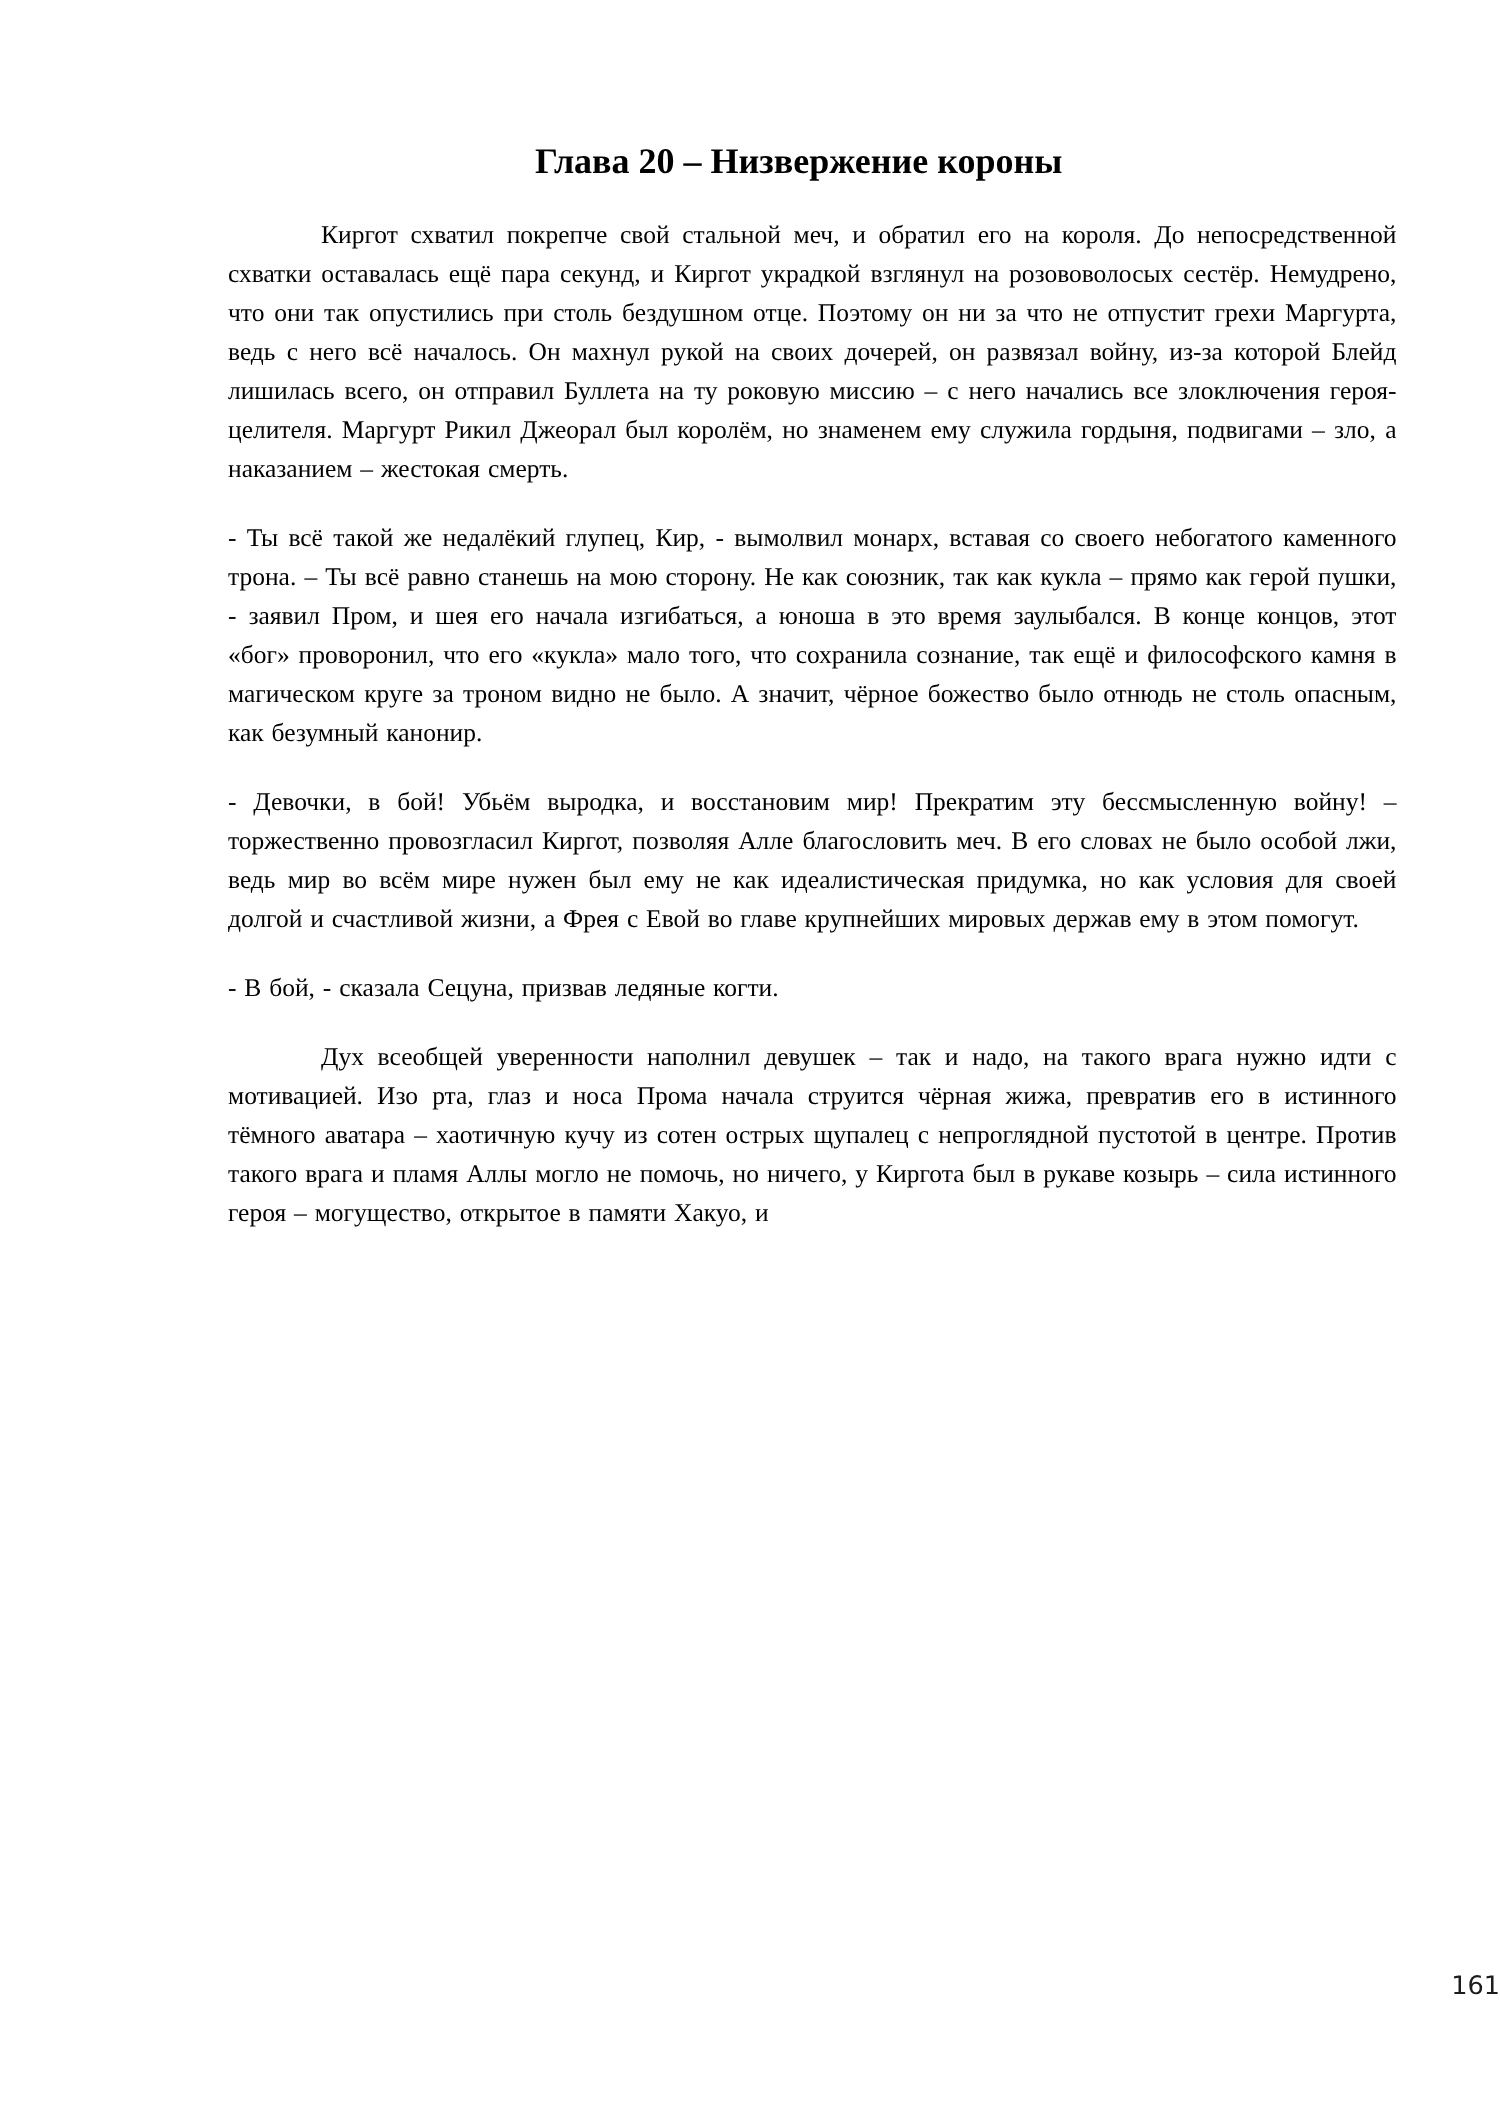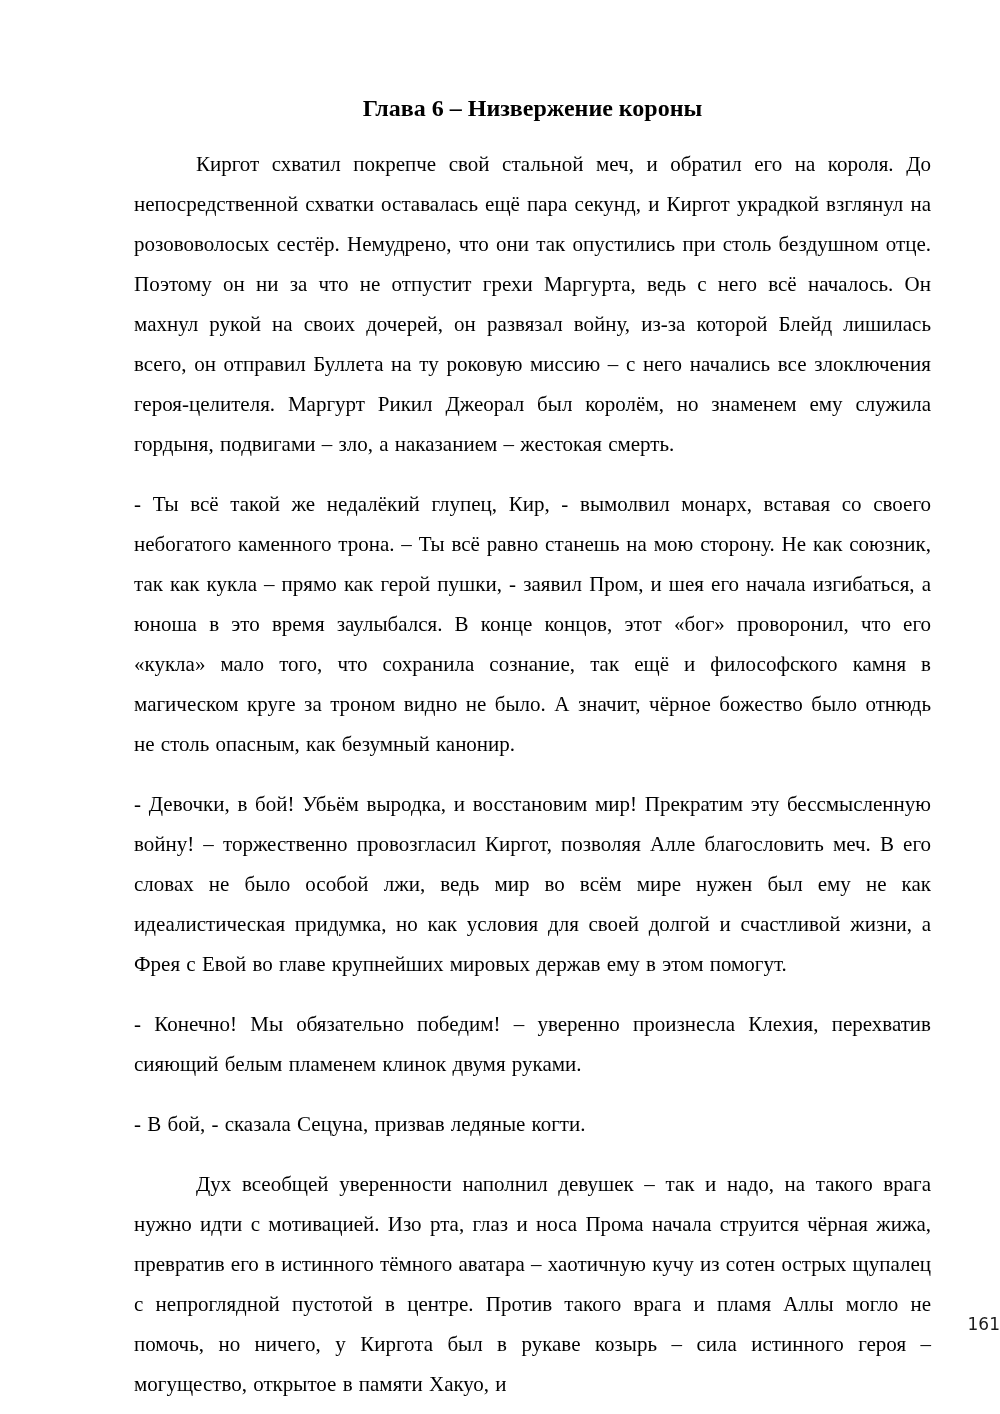--- a/index.html
+++ b/index.html
@@ -23,23 +23,23 @@
     width: 797px;
   }
   .title {
     font-size: 24px;
     line-height: 33px;
     font-weight: 700;
     text-align: center;
     margin: 0 0 19px 0;
   }
   .para {
-    font-size: 21px;
-    line-height: 40px;
-    margin: 0 0 20px 0;
+    font-size: 17px;
+    line-height: 26px;
+    margin: 0 0 20px 18px;
     text-align: justify;
     word-spacing: 1px;
   }
   .para.indent {
     text-indent: 62px;
   }
   .page-number {
     position: absolute;
     bottom: 80px;
     left: 0;
@@ -48,24 +48,23 @@
     font-family: "DejaVu Sans", sans-serif;
     font-size: 17px;
     color: #1c1c1c;
   }
 </style>
 </head>
 <body>
 
 <div class="page">
   <div class="text-block">
-    <h1 class="title">Глава 6 – Низвержение короны</h1>
+    <h1 class="title">Глава 20 – Низвержение короны</h1>
     <div id="paras">
         <p class="para indent">Киргот схватил покрепче свой стальной меч, и обратил его на короля. До непосредственной схватки оставалась ещё пара секунд, и Киргот украдкой взглянул на розововолосых сестёр. Немудрено, что они так опустились при столь бездушном отце. Поэтому он ни за что не отпустит грехи Маргурта, ведь с него всё началось. Он махнул рукой на своих дочерей, он развязал войну, из-за которой Блейд лишилась всего, он отправил Буллета на ту роковую миссию – с него начались все злоключения героя-целителя. Маргурт Рикил Джеорал был королём, но знаменем ему служила гордыня, подвигами – зло, а наказанием – жестокая смерть.</p>
         <p class="para">- Ты всё такой же недалёкий глупец, Кир, - вымолвил монарх, вставая со своего небогатого каменного трона. – Ты всё равно станешь на мою сторону. Не как союзник, так как кукла – прямо как герой пушки, - заявил Пром, и шея его начала изгибаться, а юноша в это время заулыбался. В конце концов, этот «бог» проворонил, что его «кукла» мало того, что сохранила сознание, так ещё и философского камня в магическом круге за троном видно не было. А значит, чёрное божество было отнюдь не столь опасным, как безумный канонир.</p>
         <p class="para">- Девочки, в бой! Убьём выродка, и восстановим мир! Прекратим эту бессмысленную войну! – торжественно провозгласил Киргот, позволяя Алле благословить меч. В его словах не было особой лжи, ведь мир во всём мире нужен был ему не как идеалистическая придумка, но как условия для своей долгой и счастливой жизни, а Фрея с Евой во главе крупнейших мировых держав ему в этом помогут.</p>
-        <p class="para">- Конечно! Мы обязательно победим! – уверенно произнесла Клехия, перехватив сияющий белым пламенем клинок двумя руками.</p>
         <p class="para">- В бой, - сказала Сецуна, призвав ледяные когти.</p>
         <p class="para indent">Дух всеобщей уверенности наполнил девушек – так и надо, на такого врага нужно идти с мотивацией. Изо рта, глаз и носа Прома начала струится чёрная жижа, превратив его в истинного тёмного аватара – хаотичную кучу из сотен острых щупалец с непроглядной пустотой в центре. Против такого врага и пламя Аллы могло не помочь, но ничего, у Киргота был в рукаве козырь – сила истинного героя – могущество, открытое в памяти Хакуо, и</p>
       </div>
   </div>
   <div class="page-number">161</div>
 </div>
 
 </body></html>

